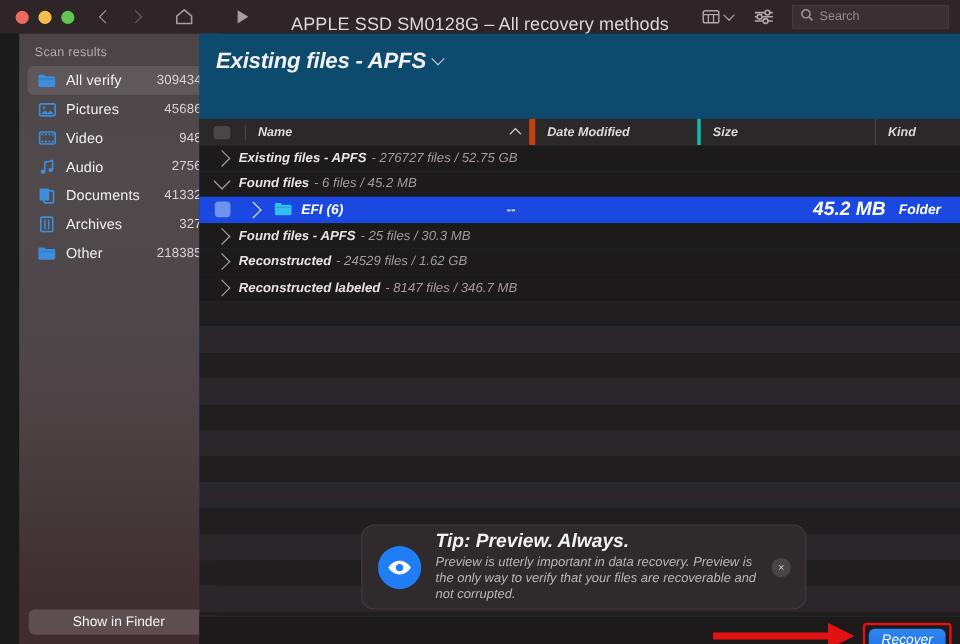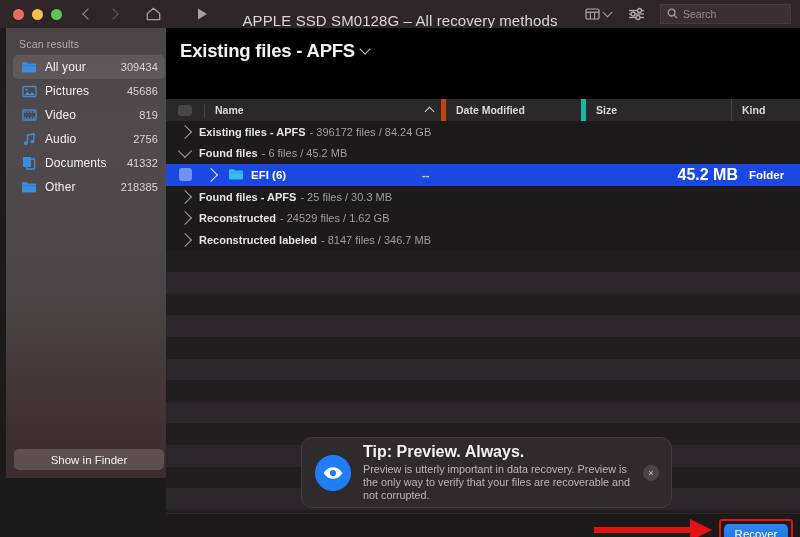--- a/index.html
+++ b/index.html
@@ -52,21 +52,21 @@
   .slidersbtn{padding:0 11px;display:flex;align-items:center;}
   .searchbox{
     width:117px;height:18px;border-radius:0;background:#3a3033;
     border:1px solid #46393c;
     display:flex;align-items:center;gap:5px;padding:0 6px;margin-left:4px;
   }
   .searchbox .ph{font-size:10.5px;color:#948a8d;}
 
   
   .sidebar{
-    position:absolute;left:6px;top:28px;width:166px;height:450px;
+    position:absolute;left:16px;top:28px;width:166px;height:509px;
     background:linear-gradient(180deg,#4a4446 0%,#514a4c 22%,#4e4749 48%,#4a4143 66%,#433639 80%,#402f33 90%,#3e2c30 100%);
   }
   .sb-title{
     font-size:10.5px;color:#b3a9ac;padding:10px 0 5px 13px;letter-spacing:.2px;
   }
   .sb-item{
     height:24px;margin:0 7px;border-radius:5px;
     display:flex;align-items:center;padding:0 7px 0 8px;
   }
   .sb-item.active{background:rgba(255,255,255,0.10);}
@@ -77,21 +77,22 @@
   .showfinder{
     position:absolute;left:8px;bottom:8px;width:150px;height:21px;
     border-radius:5px;background:rgba(255,255,255,0.16);
     display:flex;align-items:center;justify-content:center;
     font-size:11.5px;color:#f4f1f2;
   }
 
   
   .main{
     position:absolute;left:166px;top:28px;width:634px;height:427px;
-    background:#000000;
+    background:#0c4a6e;
+    font-style:italic;
   }
   .mainhead{padding:12px 0 0 14px;}
   .h1row{display:flex;align-items:center;gap:6px;}
   .h1{font-size:18.5px;font-weight:bold;color:#f3f1f2;letter-spacing:-.2px;}
   .h1caret{
     width:7px;height:7px;border-style:solid;border-color:#cfc9ca;
     border-width:0 1.4px 1.4px 0;transform:rotate(45deg);margin-top:-5px;
   }
   .h2{font-size:11.5px;color:#a9a2a4;margin-top:5px;}
 
@@ -107,21 +108,21 @@
   .ch-cell{
     font-size:10.5px;font-weight:bold;color:#ded8da;
     display:flex;align-items:center;height:22px;padding-left:10px;position:relative;
   }
   .ch-name{width:218px;justify-content:space-between;padding-right:8px;}
   .ch-sortcaret{
     width:6px;height:6px;border-style:solid;border-color:#cfc9ca;
     border-width:1.3px 0 0 1.3px;transform:rotate(45deg);margin-top:2px;
   }
   .ch-date{width:125px;border-left:5px solid #c2410c;}
-  .ch-size{width:135px;border-left:5px solid #14b8a6;}
+  .ch-size{width:135px;border-left:3px solid #14b8a6;}
   .ch-kind{flex:1;border-left:1px solid #474344;}
 
   
   .rows{
     position:absolute;left:0;top:93px;width:634px;height:392px;overflow:hidden;
   }
   .row{height:21.6px;display:flex;align-items:center;position:relative;}
   .row.even{background:#211e20;}
   .row.odd{background:#2a262a;}
   .row.group{background:#1c1a1b;}
@@ -256,21 +257,21 @@
   <div class="sidebar">
     <div class="sb-title">Scan results</div>
 
     <div class="sb-item active">
       <span class="sb-ico">
         <svg width="16" height="13" viewBox="0 0 16 13">
             <path d="M1 2.4a1.2 1.2 0 011.2-1.2h3.6l1.3 1.4h6.7A1.2 1.2 0 0115 3.8v6.4a1.2 1.2 0 01-1.2 1.2H2.2A1.2 1.2 0 011 10.2z" fill="#3d8ddc"></path>
             <path d="M1 4.3h14v1H1z" fill="#2f7cc8"></path>
           </svg>
       </span>
-      <span class="sb-label">All your</span>
+      <span class="sb-label">All verify</span>
       <span class="sb-count">309434</span>
     </div>
 
     <div class="sb-item">
       <span class="sb-ico">
         <svg width="15" height="13" viewBox="0 0 15 13">
             <rect x="1" y="1.5" width="13" height="10" rx="1.3" fill="none" stroke="#3d8ddc" stroke-width="1.4"></rect>
             <circle cx="4.6" cy="4.8" r="1.1" fill="#3d8ddc"></circle>
             <path d="M2 10.2l3.4-3.4 2.4 2.4 2.1-2.1 3.1 3.1z" fill="#3d8ddc"></path>
           </svg>
@@ -287,21 +288,21 @@
             <rect x="5.4" y="2.2" width="1.6" height="1.5" fill="#3d8ddc"></rect>
             <rect x="8.3" y="2.2" width="1.6" height="1.5" fill="#3d8ddc"></rect>
             <rect x="11.1" y="2.2" width="1.6" height="1.5" fill="#3d8ddc"></rect>
             <rect x="2.5" y="8.2" width="1.6" height="1.5" fill="#3d8ddc"></rect>
             <rect x="5.4" y="8.2" width="1.6" height="1.5" fill="#3d8ddc"></rect>
             <rect x="8.3" y="8.2" width="1.6" height="1.5" fill="#3d8ddc"></rect>
             <rect x="11.1" y="8.2" width="1.6" height="1.5" fill="#3d8ddc"></rect>
           </svg>
       </span>
       <span class="sb-label">Video</span>
-      <span class="sb-count">819</span>
+      <span class="sb-count">948</span>
     </div>
 
     <div class="sb-item">
       <span class="sb-ico">
         <svg width="13" height="14" viewBox="0 0 13 14">
             <path d="M4.4 11V3.3l6.4-1.6V9.4" fill="none" stroke="#3d8ddc" stroke-width="1.4" stroke-linejoin="round"></path>
             <circle cx="2.8" cy="11.2" r="1.9" fill="#3d8ddc"></circle>
             <circle cx="9.2" cy="9.6" r="1.9" fill="#3d8ddc"></circle>
           </svg>
       </span>
@@ -313,20 +314,31 @@
       <span class="sb-ico">
         <svg width="14" height="14" viewBox="0 0 14 14">
             <rect x="1" y="1" width="8" height="10" rx="1" fill="#3d8ddc"></rect>
             <rect x="4.6" y="3" width="8" height="10" rx="1" fill="none" stroke="#3d8ddc" stroke-width="1.4"></rect>
           </svg>
       </span>
       <span class="sb-label">Documents</span>
       <span class="sb-count">41332</span>
     </div>
 
+    <div class="sb-item">
+      <span class="sb-ico">
+        <svg width="12" height="14" viewBox="0 0 12 14">
+            <rect x="1" y="1" width="10" height="12" rx="1.2" fill="none" stroke="#3d8ddc" stroke-width="1.4"></rect>
+            <line x1="4.4" y1="3" x2="4.4" y2="11" stroke="#3d8ddc" stroke-width="1.3"></line>
+            <line x1="7.6" y1="3" x2="7.6" y2="11" stroke="#3d8ddc" stroke-width="1.3"></line>
+          </svg>
+      </span>
+      <span class="sb-label">Archives</span>
+      <span class="sb-count">327</span>
+    </div>
 
     <div class="sb-item">
       <span class="sb-ico">
         <svg width="16" height="13" viewBox="0 0 16 13">
             <path d="M1 2.4a1.2 1.2 0 011.2-1.2h3.6l1.3 1.4h6.7A1.2 1.2 0 0115 3.8v6.4a1.2 1.2 0 01-1.2 1.2H2.2A1.2 1.2 0 011 10.2z" fill="#3d8ddc"></path>
             <path d="M1 4.3h14v1H1z" fill="#2f7cc8"></path>
           </svg>
       </span>
       <span class="sb-label">Other</span>
       <span class="sb-count">218385</span>
@@ -356,21 +368,21 @@
       <div class="ch-cell ch-date">Date Modified</div>
       <div class="ch-cell ch-size">Size</div>
       <div class="ch-cell ch-kind">Kind</div>
     </div>
 
     <div class="rows">
 
       <div class="row group">
         <span class="disclose closed"></span>
         <span class="grouplabel">Existing files - APFS</span>
-        <span class="groupmeta">- 396172 files / 84.24 GB</span>
+        <span class="groupmeta">- 276727 files / 52.75 GB</span>
       </div>
 
       <div class="row group">
         <span class="disclose open"></span>
         <span class="grouplabel">Found files</span>
         <span class="groupmeta">- 6 files / 45.2 MB</span>
       </div>
 
       <div class="row sel">
         <div class="sel-check">

